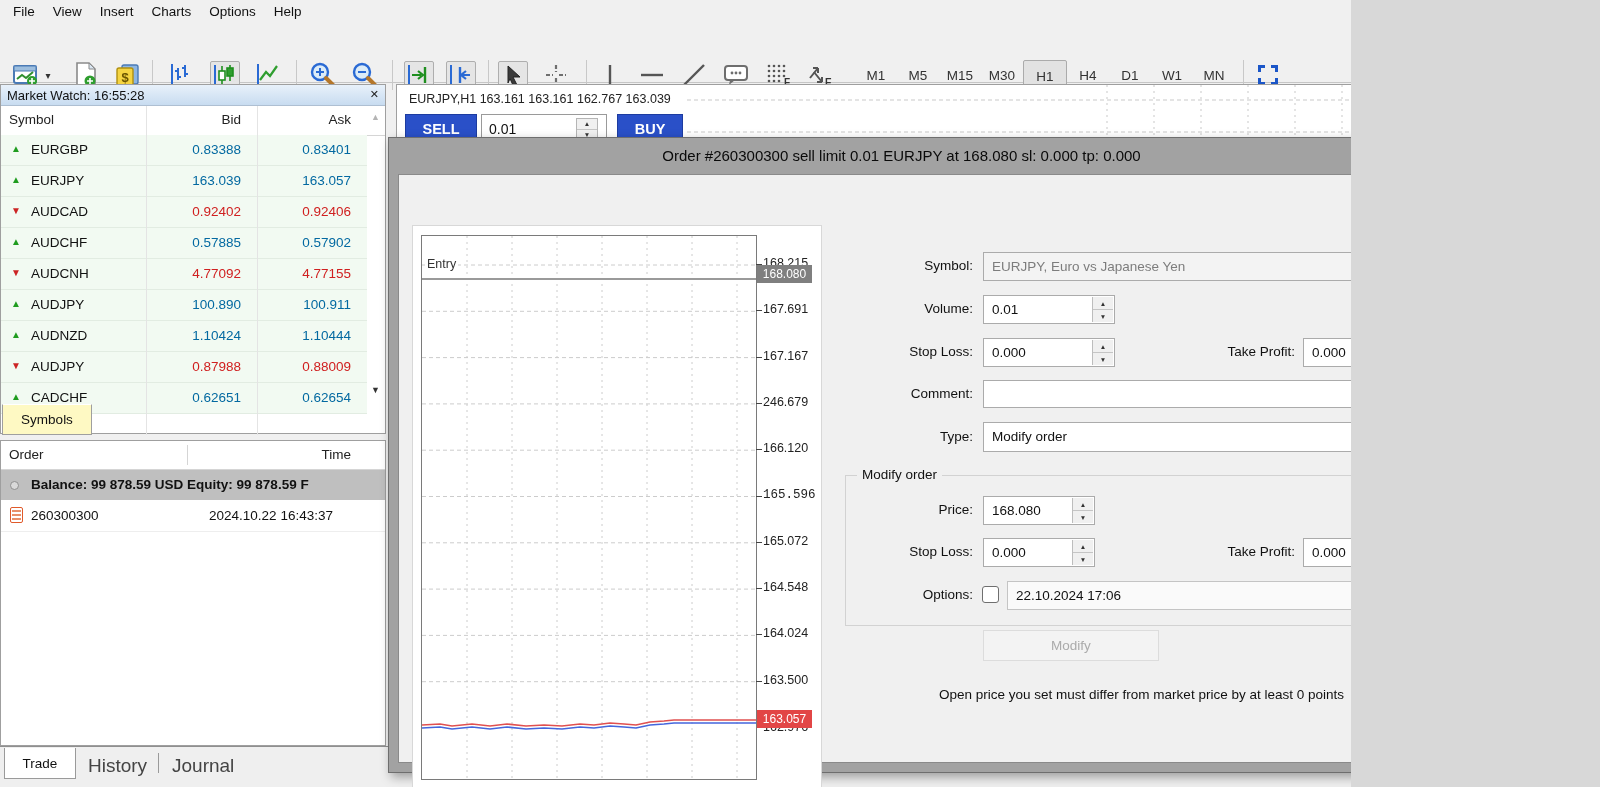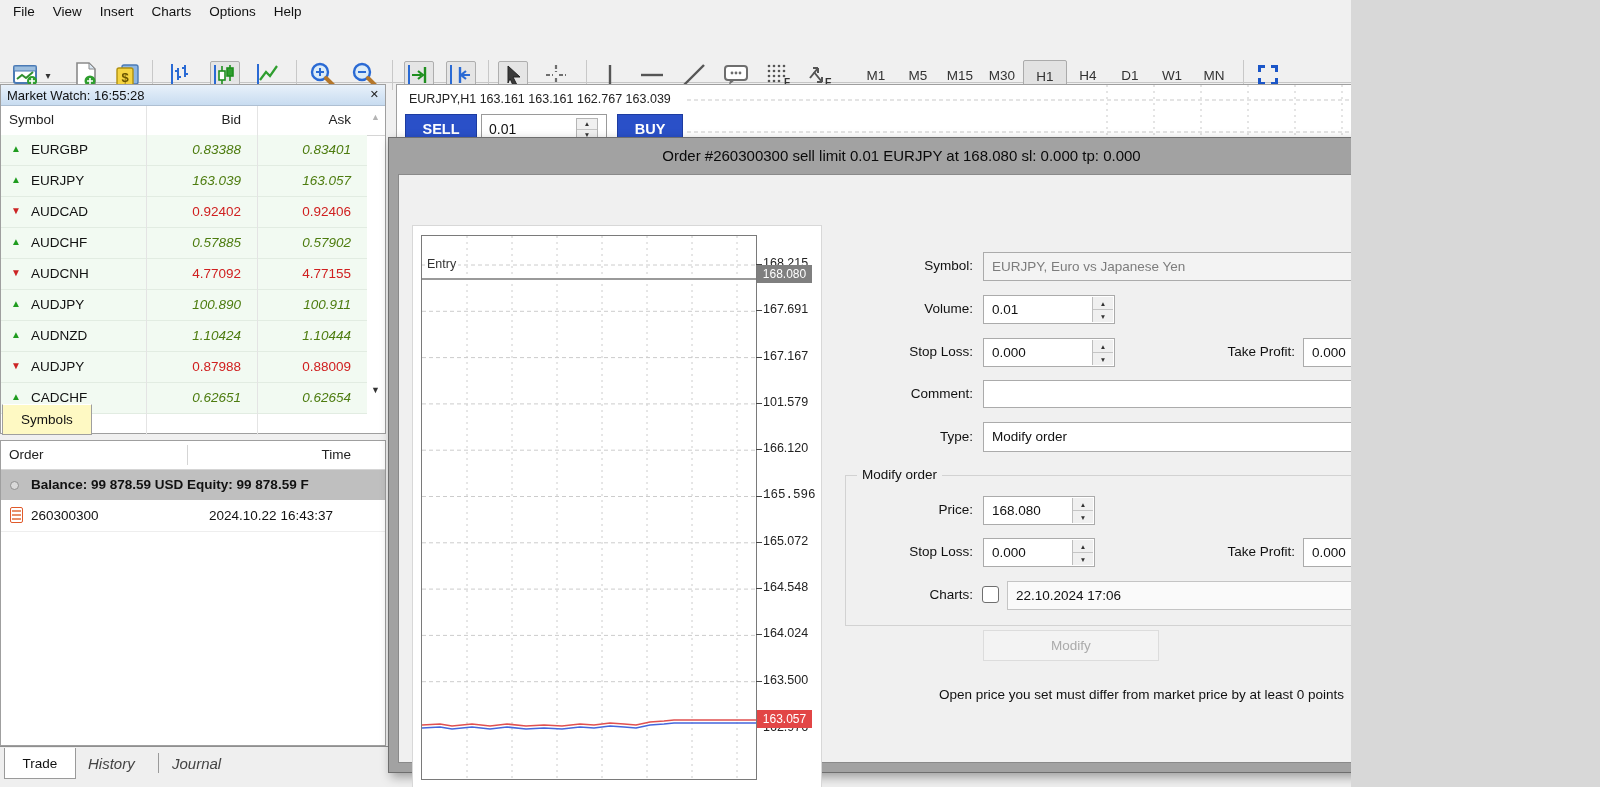--- a/index.html
+++ b/index.html
@@ -27,38 +27,38 @@
   .mw-col-ask{position:absolute;left:230px;width:120px;top:6px;text-align:right;}
   #mw-scroll-up{position:absolute;right:5px;top:27px;font-size:9px;color:#b4b4b4;}
   #mw-scroll-dn{position:absolute;right:5px;top:300px;font-size:9px;color:#333;}
   #mw-body{position:absolute;left:0;top:50px;width:366px;}
   .mw-row{position:relative;height:30px;background:#f2faf2;border-bottom:1px solid #e2ece2;font-size:13.5px;}
   .mw-arrow{position:absolute;left:10px;top:8px;font-size:10px;}
   .mw-sym{position:absolute;left:30px;top:7px;color:#111;}
   .mw-bid{position:absolute;left:120px;width:120px;top:7px;text-align:right;}
   .mw-ask{position:absolute;left:230px;width:120px;top:7px;text-align:right;}
   .up .mw-arrow{color:#1f9c1f;} .dn .mw-arrow{color:#cc2424;}
-  .up .mw-bid,.up .mw-ask{color:#4d7c0f;font-style:italic;} .dn .mw-bid,.dn .mw-ask{color:#d02020;}
+  .up .mw-bid,.up .mw-ask{color:#0369a1;} .dn .mw-bid,.dn .mw-ask{color:#d02020;}
   .colline{position:absolute;top:21px;width:1px;height:329px;background:#e4e4e4;}
   #symbols-tab{position:absolute;left:2px;top:404px;width:88px;height:29px;background:#fef9c3;border:1px solid #9f9f9f;border-top:1px solid #fff;
                display:flex;align-items:center;justify-content:center;font-size:13.5px;}
   #toolbox{position:absolute;left:0;top:440px;width:386px;height:306px;background:#fff;border:1px solid #9f9f9f;box-sizing:border-box;}
   #tbx-head{position:absolute;left:0;top:0;width:100%;height:28px;border-bottom:1px solid #d5d5d5;font-size:13.5px;color:#222;}
   #tbx-balance{position:absolute;left:0;top:29px;width:100%;height:30px;background:#bfbfbf;font-size:13.5px;font-weight:bold;
                white-space:nowrap;overflow:hidden;}
   #tbx-balance .bullet{position:absolute;left:9px;top:11px;width:9px;height:9px;border-radius:50%;background:#d9d9d9;border:1px solid #8f8f8f;box-sizing:border-box;}
   #tbx-balance .btxt{position:absolute;left:30px;top:7px;}
   #tbx-order{position:absolute;left:0;top:60px;width:100%;height:30px;font-size:13.5px;border-bottom:1px solid #eee;}
   .doc-ico{position:absolute;left:9px;top:6px;width:13px;height:16px;background:#fff;border:1.5px solid #e05a2b;border-radius:2px;box-sizing:border-box;}
   .doc-ico i{display:block;height:2px;background:#e8906a;margin:2px 1px 0 1px;}
   
   #bottom-strip{position:absolute;left:0;top:746px;width:1600px;height:41px;background:#efefef;border-top:1px solid #8f8f8f;}
   #tab-trade{position:absolute;left:4px;top:1px;width:70px;height:30px;background:#fff;border:1px solid #9a9a9a;border-top:none;
              display:flex;align-items:center;justify-content:center;font-size:13.5px;}
-  .btab{position:absolute;top:8px;font-size:15px;color:#444;font-style:italic;}
+  .btab{position:absolute;top:8px;font-size:19px;color:#444;}
   #tab-divider{position:absolute;left:158px;top:6px;width:1px;height:20px;background:#9a9a9a;}
   #status-tick{position:absolute;left:1532px;top:6px;width:1px;height:22px;background:#9a9a9a;}
   
   #chart-area{position:absolute;left:396px;top:84px;width:1204px;height:662px;background:#fff;border:1px solid #9f9f9f;box-sizing:border-box;}
   #chart-header{position:absolute;left:12px;top:7px;font-size:12.5px;color:#222;white-space:nowrap;}
   #oneclick{position:absolute;left:8px;top:29px;height:30px;}
   .bb{position:absolute;top:0;height:30px;background:#2a50c8;color:#fff;font-weight:bold;font-size:14.5px;
       display:flex;align-items:center;justify-content:center;border:1px solid #1d3ca0;box-sizing:border-box;}
   #oc-vol{position:absolute;left:76px;top:0;width:126px;height:30px;background:#fff;border:1px solid #9a9a9a;box-sizing:border-box;font-size:14px;}
   #oc-vol .val{position:absolute;left:7px;top:6px;}
@@ -509,21 +509,21 @@
           </svg>
         </div>
         <span id="entry-lbl">Entry</span>
         <div id="scale-labels">
             <span class="scale-lbl" style="top: 30px;">168.215</span>
             <span class="tick" style="top: 38px;"></span>
             <span class="scale-lbl" style="top: 76.3px;">167.691</span>
             <span class="tick" style="top: 84.3px;"></span>
             <span class="scale-lbl" style="top: 122.6px;">167.167</span>
             <span class="tick" style="top: 130.6px;"></span>
-            <span class="scale-lbl" style="top: 168.9px;">101.579</span>
+            <span class="scale-lbl" style="top: 168.9px;">246.679</span>
             <span class="tick" style="top: 176.9px;"></span>
             <span class="scale-lbl" style="top: 215.2px;">166.120</span>
             <span class="tick" style="top: 223.2px;"></span>
             <span class="scale-lbl" style="top: 261.5px; font-family: Liberation Mono, monospace;">165.596</span>
             <span class="tick" style="top: 269.5px;"></span>
             <span class="scale-lbl" style="top: 307.8px;">165.072</span>
             <span class="tick" style="top: 315.8px;"></span>
             <span class="scale-lbl" style="top: 354.1px;">164.548</span>
             <span class="tick" style="top: 362.1px;"></span>
             <span class="scale-lbl" style="top: 400.4px;">164.024</span>
@@ -599,21 +599,21 @@
       </div>
       <span class="flabel2" style="left:766px;top:369px">Take Profit:</span>
       <div class="fbox" style="left:904px;top:363px;width:113px;height:29px">
         <span class="val">0.000</span>
         <span class="spin">
             <b>▲</b>
             <b>▼</b>
           </span>
       </div>
 
-      <span class="flabel" style="left:431px;top:412px">Charts:</span>
+      <span class="flabel" style="left:431px;top:412px">Options:</span>
       <span id="chk-expiry"></span>
       <div class="fbox" style="left:608px;top:406px;width:372px;height:29px;background:#fafafa;border-color:#c4c4c4">
         <span class="val">22.10.2024 17:06</span>
       </div>
 
       <div class="btn" id="btn-modify">Modify</div>
 
       <div id="dlg-note">Open price you set must differ from market price by at least 0 points</div>
     </div>
   </div>

